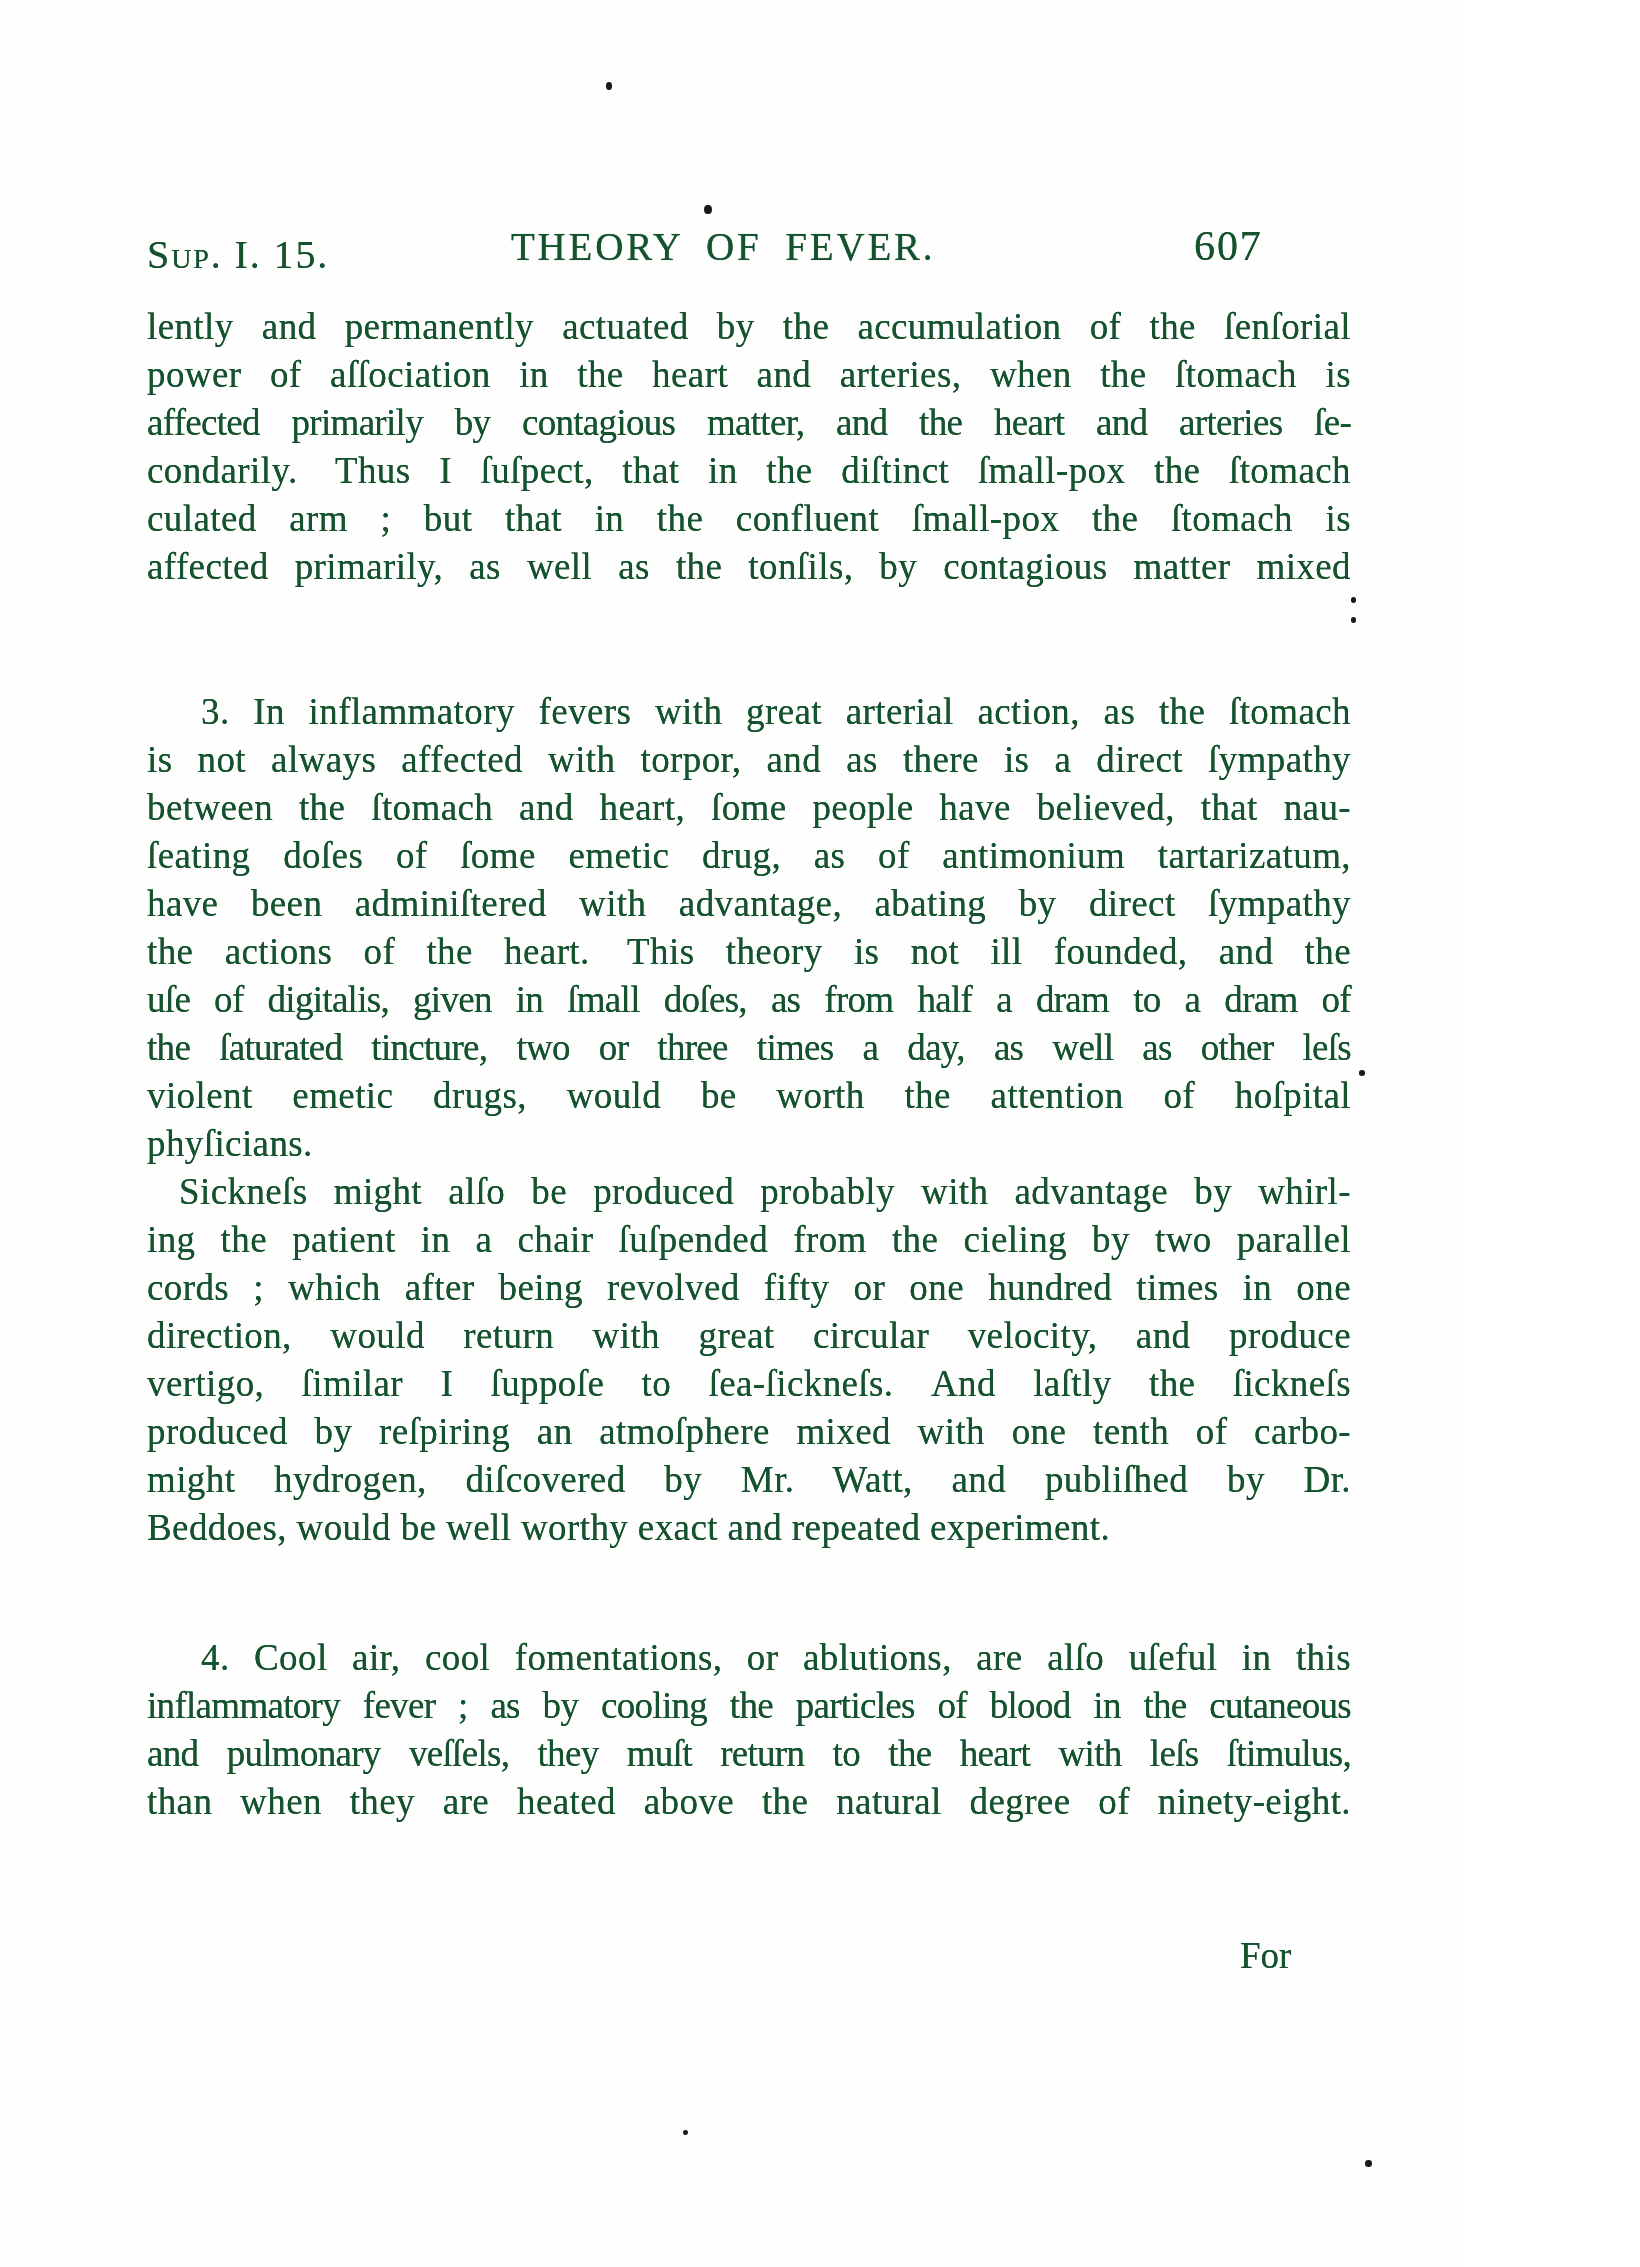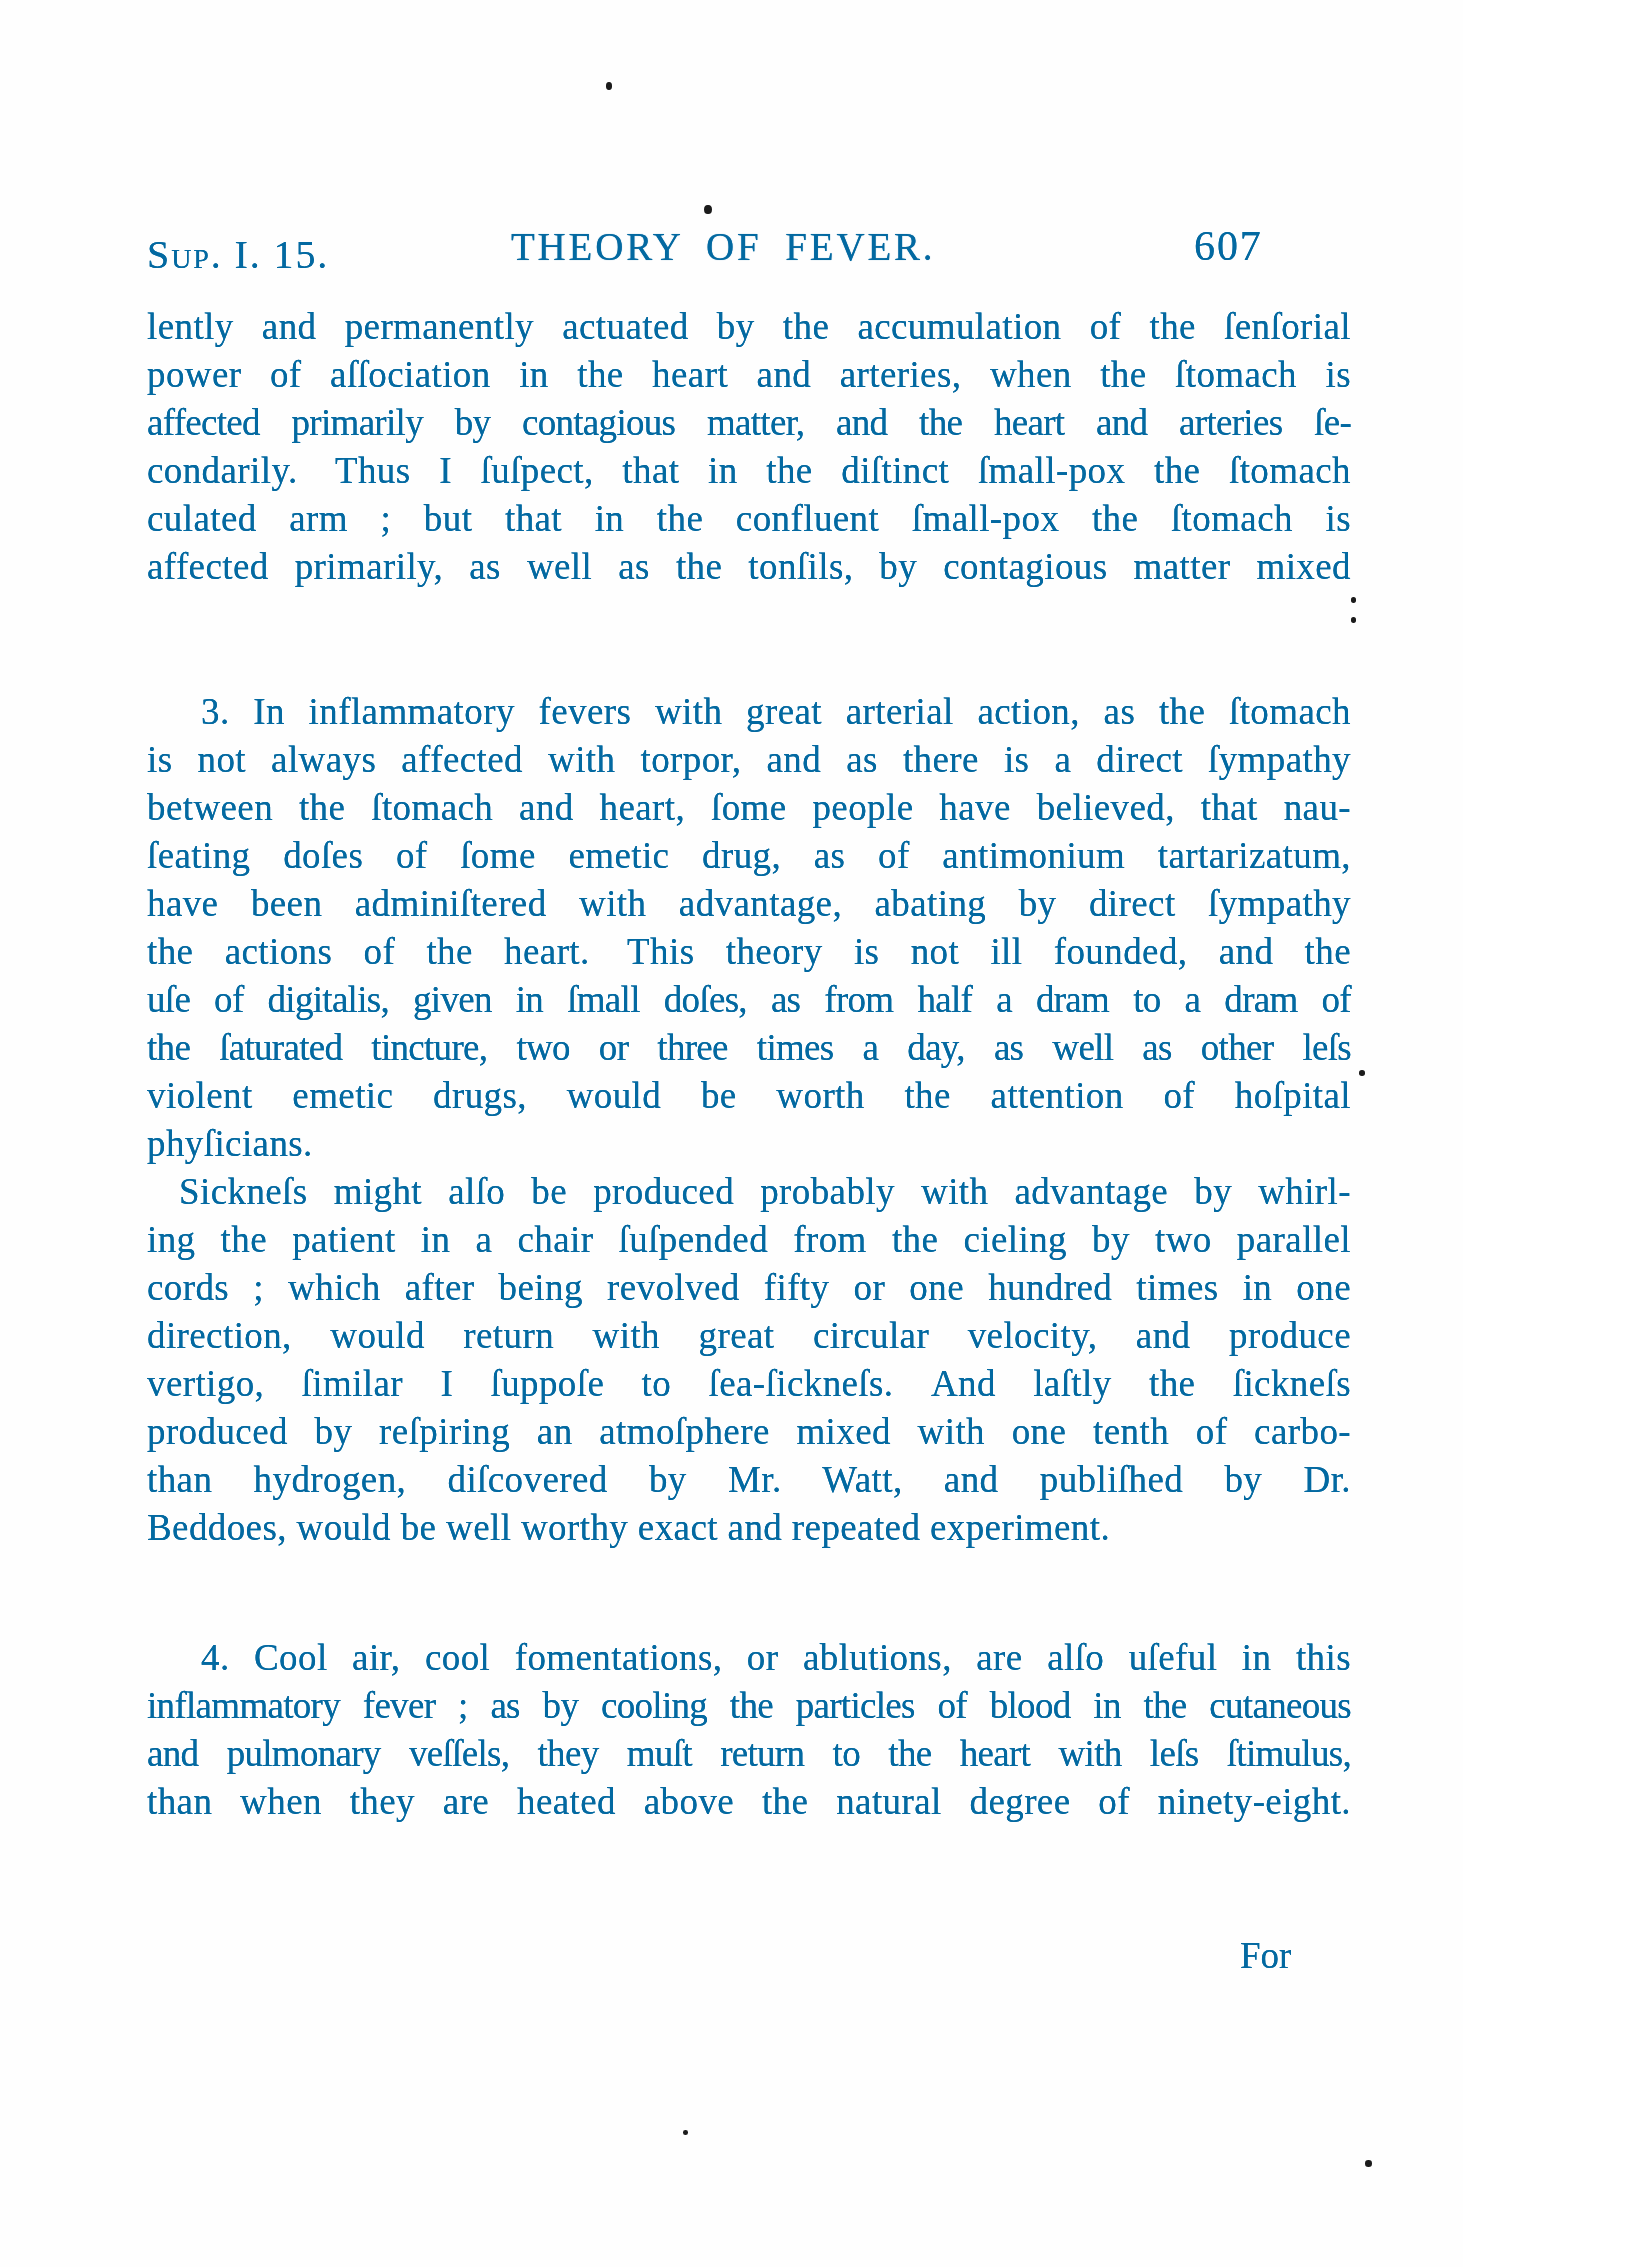--- a/index.html
+++ b/index.html
@@ -2,21 +2,21 @@
 <html style="font-size:15px"><head>
 <meta charset="utf-8">
 <style>
   html, body { margin: 0; padding: 0; background: #ffffff; }
   .page {
     position: relative;
     width: 1463px;
     height: 2267px;
     background: #fefefe;
     font-family: "Liberation Serif", "DejaVu Serif", serif;
-    color: #0369a1;
+    color: #14532d;
     overflow: hidden;
   }
   .header-left {
     position: absolute;
     left: 147px;
     top: 231px;
     font-variant: small-caps;
     font-size: 40px;
     letter-spacing: 1.9px;
     white-space: nowrap;
@@ -104,21 +104,21 @@
         <div class="line">violent emetic drugs, would be worth the attention of hoſpital</div>
         <div class="line last">phyſicians.</div>
       </div>
       <div class="paragraph" style="margin-top: 0px;">
         <div class="line" style="text-indent: 32px;">Sickneſs might alſo be produced probably with advantage by whirl-</div>
         <div class="line">ing the patient in a chair ſuſpended from the cieling by two parallel</div>
         <div class="line">cords ; which after being revolved fifty or one hundred times in one</div>
         <div class="line">direction, would return with great circular velocity, and produce</div>
         <div class="line">vertigo, ſimilar I ſuppoſe to ſea-ſickneſs. And laſtly the ſickneſs</div>
         <div class="line">produced by reſpiring an atmoſphere mixed with one tenth of carbo-</div>
-        <div class="line">than hydrogen, diſcovered by Mr. Watt, and publiſhed by Dr.</div>
+        <div class="line">might hydrogen, diſcovered by Mr. Watt, and publiſhed by Dr.</div>
         <div class="line last">Beddoes, would be well worthy exact and repeated experiment.</div>
       </div>
       <div class="paragraph" style="margin-top: 82px;">
         <div class="line" style="text-indent: 54px;">4. Cool air, cool fomentations, or ablutions, are alſo uſeful in this</div>
         <div class="line tight">inflammatory fever ; as by cooling the particles of blood in the cutaneous</div>
         <div class="line tight">and pulmonary veſſels, they muſt return to the heart with leſs ſtimulus,</div>
         <div class="line">than when they are heated above the natural degree of ninety-eight.</div>
       </div>
     </div>
 

